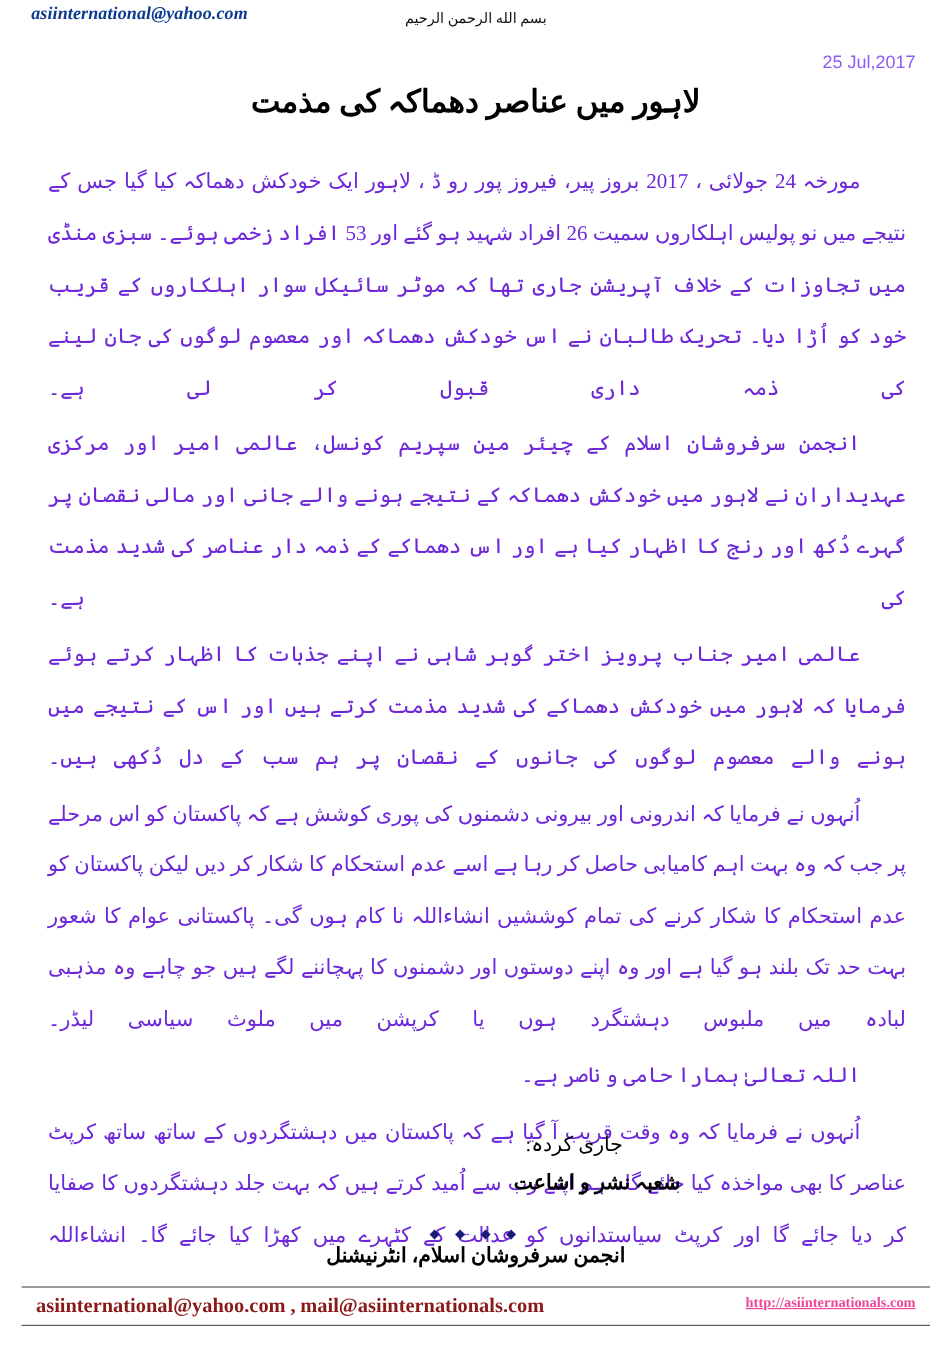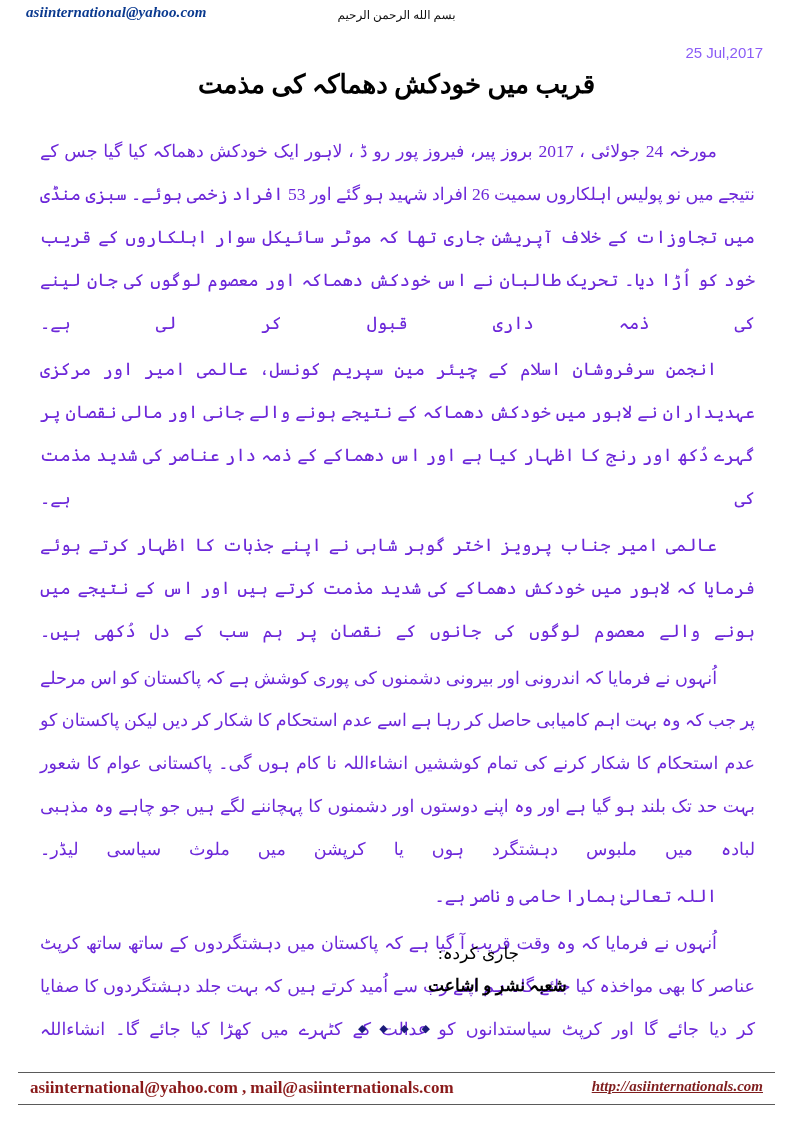--- a/index.html
+++ b/index.html
@@ -167,24 +167,23 @@
   }
   .footer-left .sep {
     color: #8a1a1a;
     padding: 0 4px;
   }
   .footer-right {
     position: absolute;
     right: 8px;
     top: 0;
     font-family: "Liberation Serif", serif;
-    font-style: italic;
-    font-weight: bold;
-    font-size: 15px;
-    color: #7f1d1d;
+    font-weight: bold;
+    font-size: 12px;
+    color: #ec4899;
     text-decoration: underline;
   }
   .footer-rule-bottom {
     position: absolute;
     left: 18px;
     right: 18px;
     top: 1104px;
     border-top: 1px solid #5a5a5a;
   }
 </style>
@@ -193,38 +192,39 @@
 
 <div class="page">
 
   <div class="header">
     <div class="header-email">asiinternational@yahoo.com</div>
     <div class="bismillah">بسم الله الرحمن الرحيم</div>
   </div>
 
   <div class="date-line">25 Jul,2017</div>
 
-  <h1 class="doc-title">قریب میں خودکش دھماکہ کی مذمت</h1>
+  <h1 class="doc-title">لاہور میں عناصر دھماکہ کی مذمت</h1>
 
   <div class="body-wrap">
     <p class="para">مورخہ 24 جولائی ، 2017 بروز پیر، فیروز پور رو ڈ ، لاہور ایک خودکش دھماکہ کیا گیا جس کے نتیجے میں نو پولیس اہلکاروں سمیت 26 افراد شہید ہو گئے اور 53 افراد زخمی ہوئے۔ سبزی منڈی میں تجاوزات کے خلاف آپریشن جاری تھا کہ موٹر سائیکل سوار اہلکاروں کے قریب خود کو اُڑا دیا۔ تحریک طالبان نے اس خودکش دھماکہ اور معصوم لوگوں کی جان لینے کی ذمہ داری قبول کر لی ہے۔</p>
     <p class="para">انجمن سرفروشان اسلام کے چیئر مین سپریم کونسل، عالمی امیر اور مرکزی عہدیداران نے لاہور میں خودکش دھماکہ کے نتیجے ہونے والے جانی اور مالی نقصان پر گہرے دُکھ اور رنج کا اظہار کیا ہے اور اس دھماکے کے ذمہ دار عناصر کی شدید مذمت کی ہے۔</p>
     <p class="para">عالمی امیر جناب پرویز اختر گوہر شاہی نے اپنے جذبات کا اظہار کرتے ہوئے فرمایا کہ لاہور میں خودکش دھماکے کی شدید مذمت کرتے ہیں اور اس کے نتیجے میں ہونے والے معصوم لوگوں کی جانوں کے نقصان پر ہم سب کے دل دُکھی ہیں۔</p>
     <p class="para">اُنہوں نے فرمایا کہ اندرونی اور بیرونی دشمنوں کی پوری کوشش ہے کہ پاکستان کو اس مرحلے پر جب کہ وہ بہت اہم کامیابی حاصل کر رہا ہے اسے عدم استحکام کا شکار کر دیں لیکن پاکستان کو عدم استحکام کا شکار کرنے کی تمام کوششیں انشاءاللہ نا کام ہوں گی۔ پاکستانی عوام کا شعور بہت حد تک بلند ہو گیا ہے اور وہ اپنے دوستوں اور دشمنوں کا پہچاننے لگے ہیں جو چاہے وہ مذہبی لبادہ میں ملبوس دہشتگرد ہوں یا کرپشن میں ملوث سیاسی لیڈر۔</p>
     <p class="para last-left">اللہ تعالیٰ ہمارا حامی و ناصر ہے۔</p>
     <p class="para">اُنہوں نے فرمایا کہ وہ وقت قریب آ گیا ہے کہ پاکستان میں دہشتگردوں کے ساتھ ساتھ کرپٹ عناصر کا بھی مواخذہ کیا جائے گا۔ ہم اپنے رب سے اُمید کرتے ہیں کہ بہت جلد دہشتگردوں کا صفایا کر دیا جائے گا اور کرپٹ سیاستدانوں کو عدالت کے کٹہرے میں کھڑا کیا جائے گا۔ انشاءاللہ</p>
   </div>
 
   <div class="sign-block">
     <div class="sign-line sign-1">جاری کردہ:</div>
     <div class="sign-line sign-2">شعبہ نشر و اشاعت</div>
   </div>
 
   <div class="diamonds">◆ ◆ ◆ ◆</div>
 
+  <div class="org-name">انجمن سرفروشان اسلام، انٹرنیشنل</div>
 
   <div class="footer-rule"></div>
 
   <div class="footer">
     <div class="footer-left">
       <span>asiinternational@yahoo.com</span><span class="sep">,</span><span>mail@asiinternationals.com</span>
     </div>
     <div class="footer-right">http://asiinternationals.com</div>
   </div>
 

